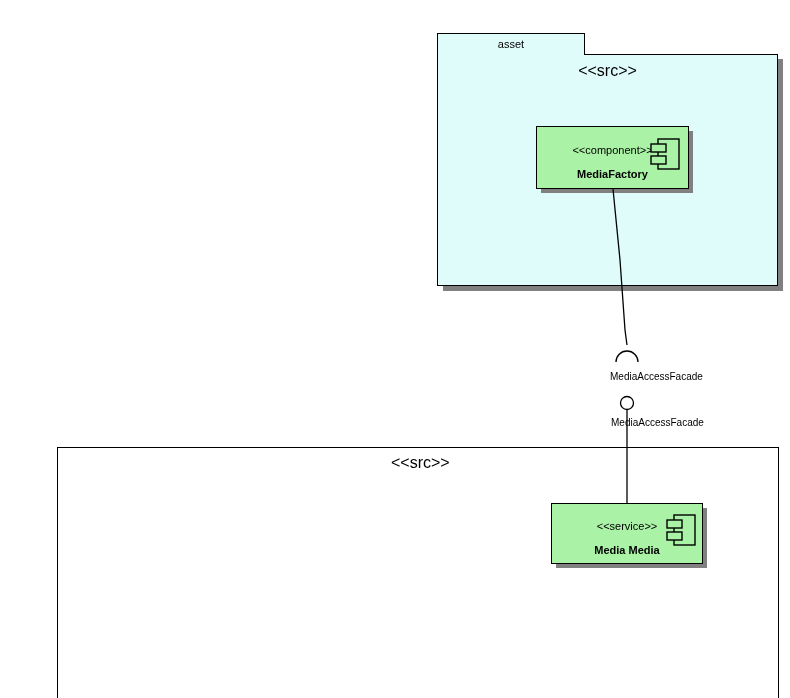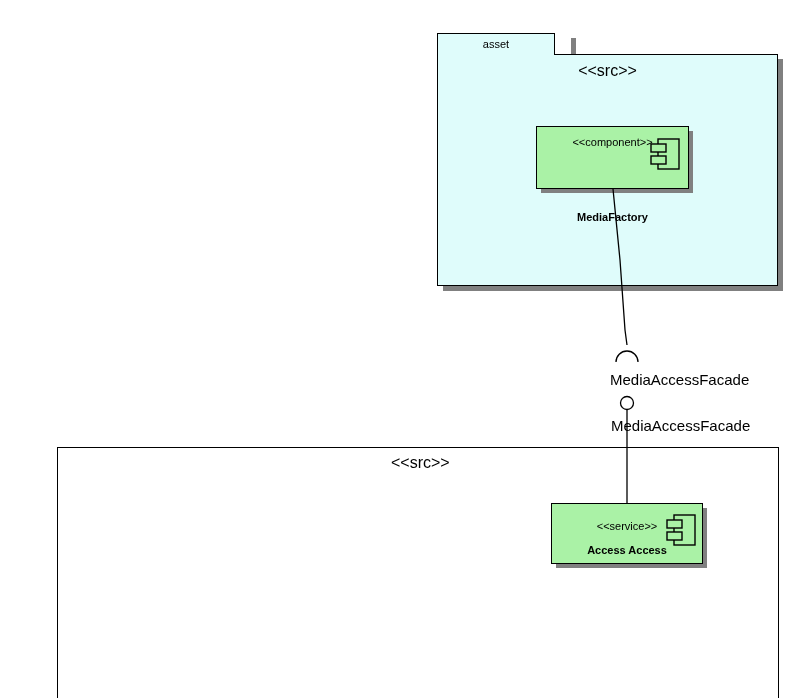--- a/index.html
+++ b/index.html
@@ -68,21 +68,21 @@
     text-align: center;
     font-size: 11px;
     font-weight: bold;
     color: #000000;
     white-space: nowrap;
   }
 
   
   .iface-label {
     position: absolute;
-    font-size: 15px;
+    font-size: 10px;
     color: #000000;
     white-space: nowrap;
     padding-left: 40px;
   }
 
   
   .overlay {
     position: absolute;
     left: 0; top: 0;
     width: 790px;
@@ -99,49 +99,49 @@
   <div class="abs shadow" style="left:571px; top:38px; width:5px; height:17px;"></div>
 
   <div class="abs shadow" style="left:777px; top:59px; width:6px; height:232px;"></div>
 
   <div class="abs shadow" style="left:443px; top:285px; width:340px; height:6px;"></div>
 
   <div class="abs pkg-body" style="left:437px; top:54px; width:341px; height:232px; background:#dffcfb;">
     <div class="pkg-stereo abs" style="left:0; top:7px; width:339px;">&lt;&lt;src&gt;&gt;</div>
   </div>
 
-  <div class="abs pkg-tab" style="left:437px; top:33px; width:118px; height:22px; background:#dffcfb;">
+  <div class="abs pkg-tab" style="left:437px; top:33px; width:148px; height:22px; background:#dffcfb;">
     <span>asset</span>
   </div>
 
   <div class="abs shadow" style="left:688px; top:131px; width:5px; height:62px;"></div>
   <div class="abs shadow" style="left:541px; top:188px; width:152px; height:5px;"></div>
 
   <div class="abs comp-box" style="left:536px; top:126px; width:153px; height:63px;">
-    <span class="comp-stereo" style="top:9px;">&lt;&lt;component&gt;&gt;</span>
-    <span class="comp-name" style="top:41px;margin-top:43px;">MediaFactory</span>
+    <span class="comp-stereo" style="top:17px;">&lt;&lt;component&gt;&gt;</span>
+    <span class="comp-name" style="top:41px;">MediaFactory</span>
 
     <svg class="comp-icon" style="left:111px; top:9px;" width="34" height="38" viewBox="0 0 34 38">
       <rect x="10" y="3" width="21" height="30" fill="#aaf2a6" stroke="#000000" stroke-width="1.4"></rect>
       <rect x="3" y="8" width="15" height="8" fill="#aaf2a6" stroke="#000000" stroke-width="1.4"></rect>
       <rect x="3" y="20" width="15" height="8" fill="#aaf2a6" stroke="#000000" stroke-width="1.4"></rect>
     </svg>
   </div>
 
   <div class="abs pkg-body" style="left:57px; top:447px; width:722px; height:260px; background:#ffffff;">
     <div class="pkg-stereo abs" style="left:0; top:6px; width:718px; text-align:left; padding-left:333px;">&lt;&lt;src&gt;&gt;</div>
   </div>
 
 
   <div class="abs shadow" style="left:702px; top:508px; width:5px; height:60px;"></div>
   <div class="abs shadow" style="left:556px; top:563px; width:151px; height:5px;"></div>
 
   <div class="abs comp-box" style="left:551px; top:503px; width:152px; height:61px;">
     <span class="comp-stereo" style="top:16px;">&lt;&lt;service&gt;&gt;</span>
-    <span class="comp-name" style="top:40px;">Access Access</span>
+    <span class="comp-name" style="top:40px;">Media Media</span>
     <svg class="comp-icon" style="left:112px; top:8px;" width="34" height="38" viewBox="0 0 34 38">
       <rect x="10" y="3" width="21" height="30" fill="#aaf2a6" stroke="#000000" stroke-width="1.4"></rect>
       <rect x="3" y="8" width="15" height="8" fill="#aaf2a6" stroke="#000000" stroke-width="1.4"></rect>
       <rect x="3" y="20" width="15" height="8" fill="#aaf2a6" stroke="#000000" stroke-width="1.4"></rect>
     </svg>
   </div>
 
   <svg class="overlay">
 
     <path d="M 613,189 L 620,260 L 625,330 L 627,345" stroke="#000000" stroke-width="1.3" fill="none"></path>

